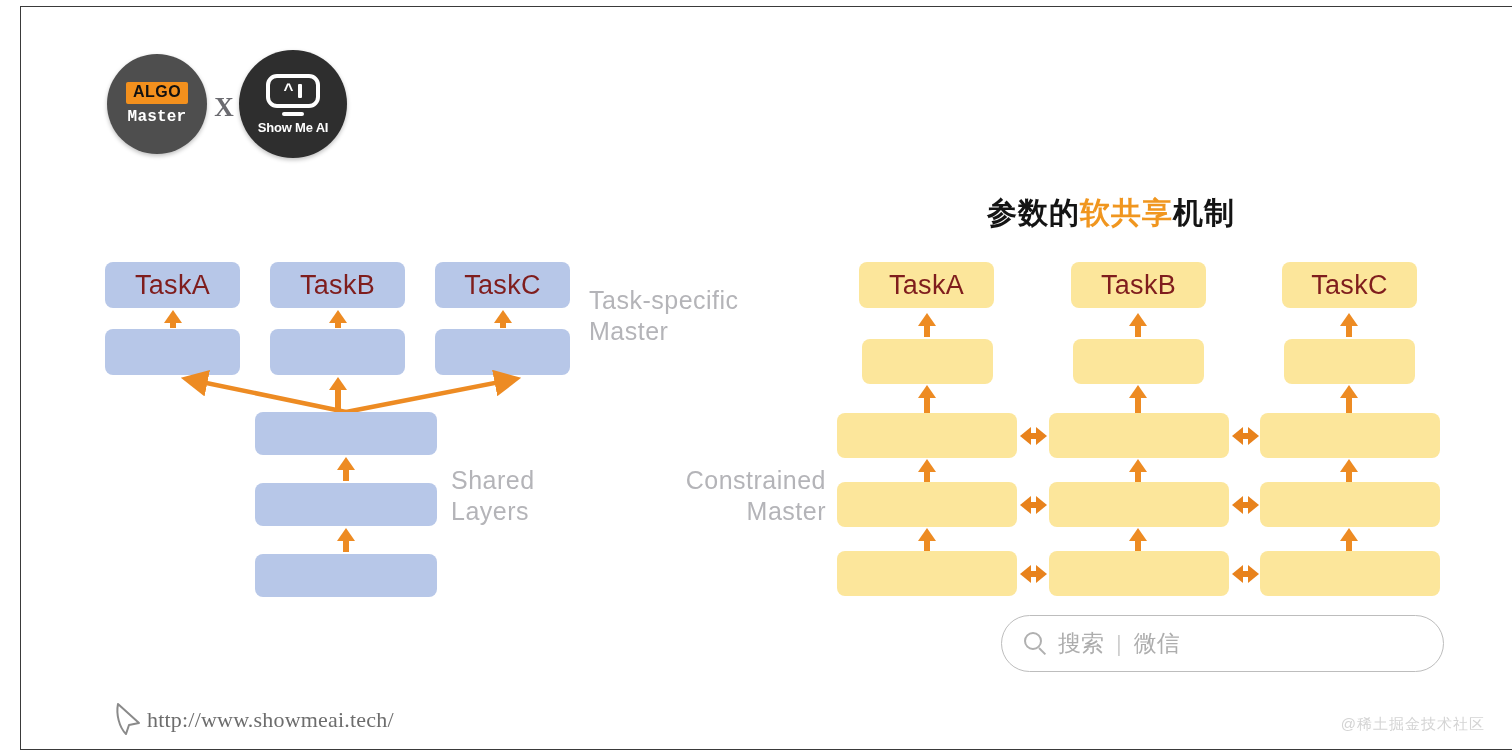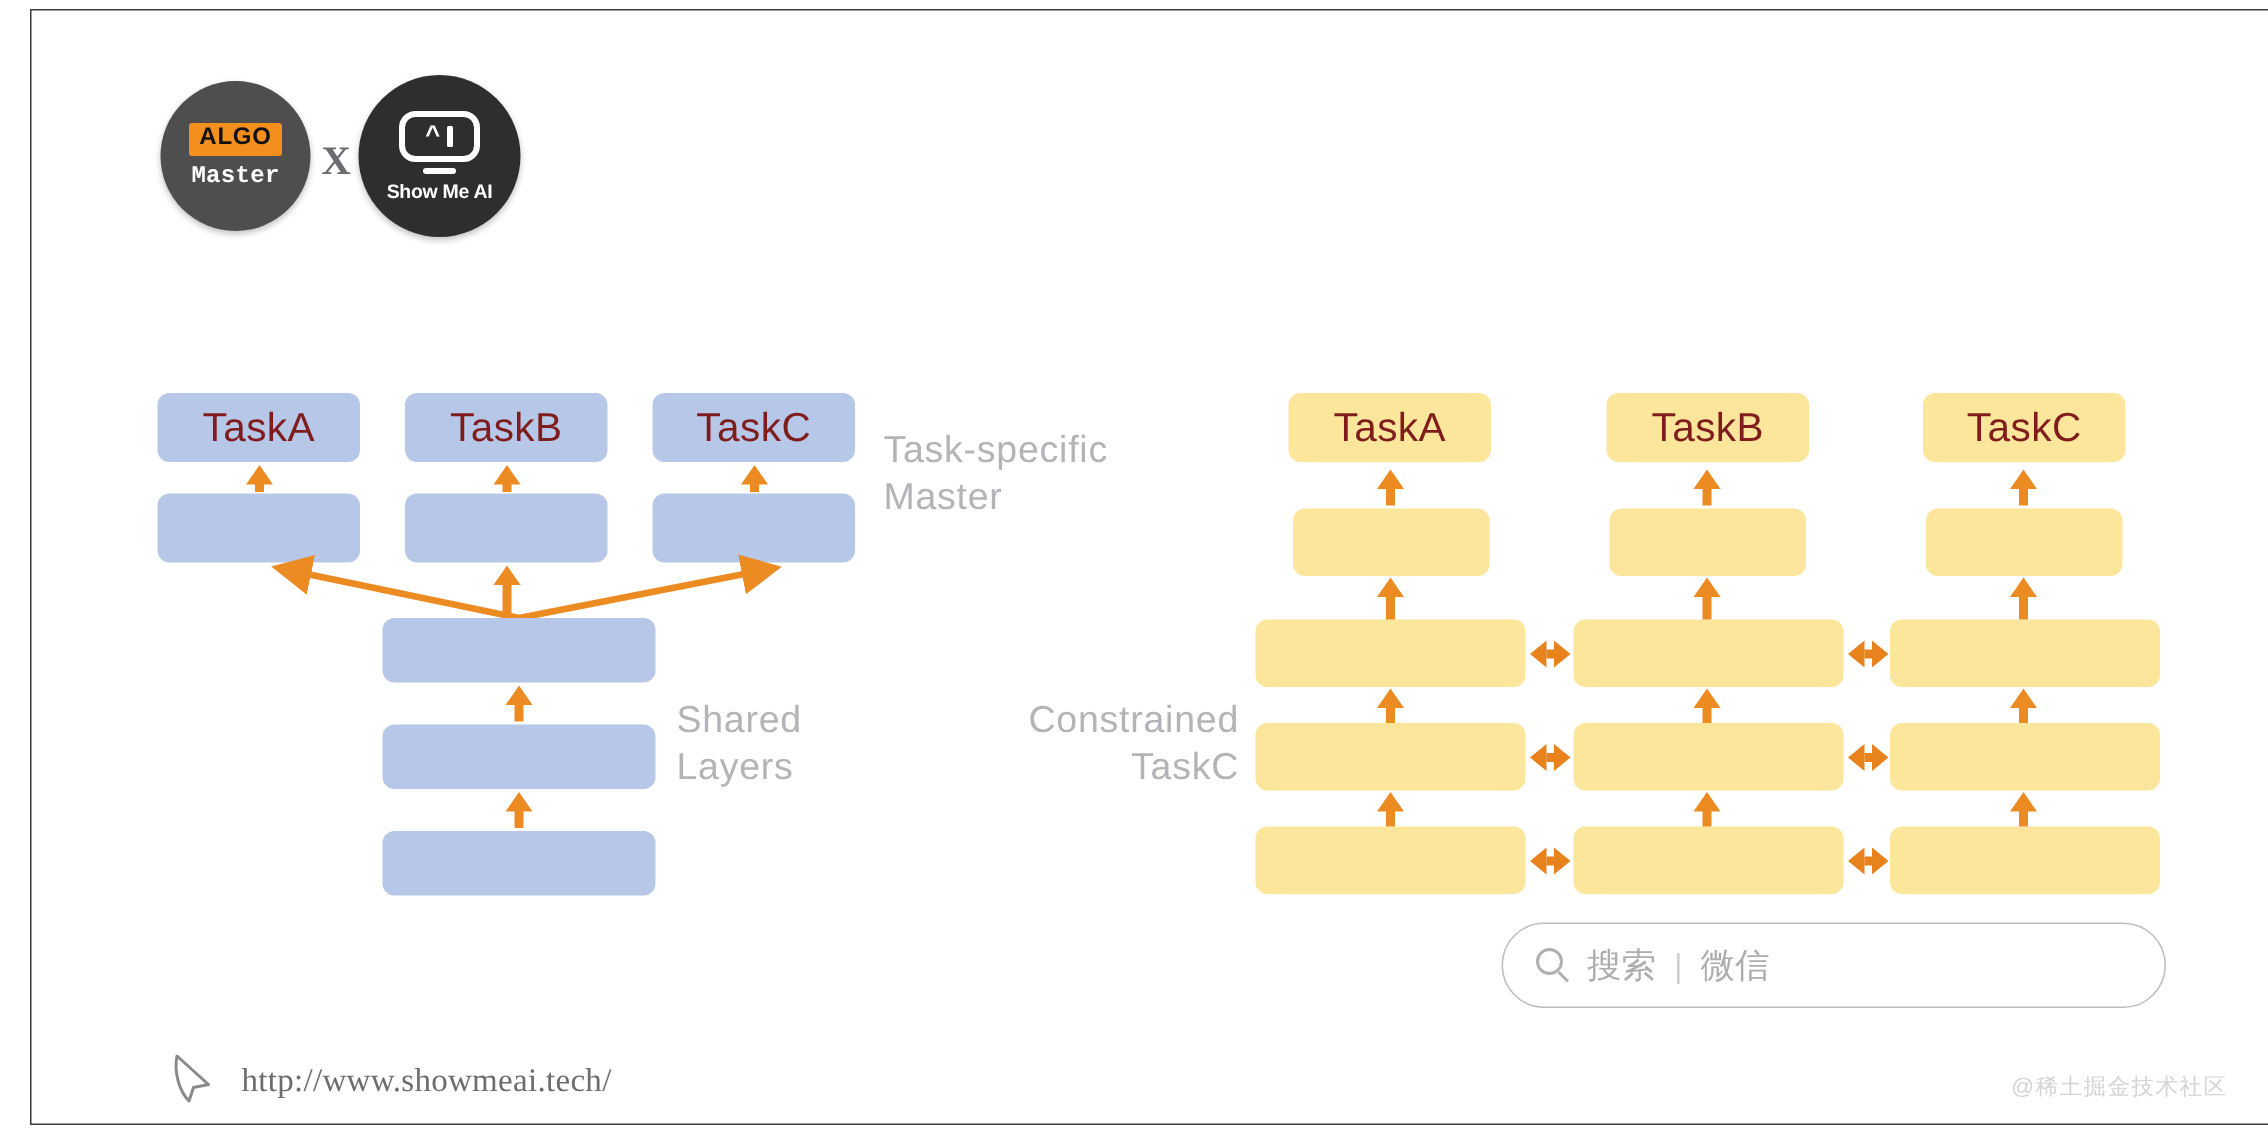--- a/index.html
+++ b/index.html
@@ -105,21 +105,21 @@
   }
   .mag .handle {
     position:absolute; left:15px; top:15px; width:9px; height:2px;
     background:#b0b0b0; transform:rotate(45deg); transform-origin:left center;
   }
   .sb-gray { font-size:23px; color:#adadad; }
   .sb-sep  { font-size:22px; color:#cfcfcf; margin:0 1px; }
   .sb-bold { font-size:24px; color:#1b1b1b; font-weight:bold; letter-spacing:.3px; }
 
   
-  .footer { position:absolute; left:92px; top:694px; display:flex; align-items:center; gap:14px; }
+  .footer { position:absolute; left:92px; top:694px; display:flex; align-items:center; }
   .cursor-icon { width:34px; height:38px; }
   .footer-url { font-size:22px; color:#6d6d6d; font-family:"Liberation Serif", serif; letter-spacing:.2px; }
   .corner-mark {
     position:absolute; right:30px; top:708px; font-size:15px; color:#d4d4d4; letter-spacing:1px;
   }
 </style>
 </head>
 <body>
 
 <div class="slide">
@@ -134,20 +134,23 @@
       <div class="sma-screen">
         <span class="sma-caret">^</span>
         <span class="sma-bar"></span>
       </div>
       <div class="sma-stand"></div>
       <div class="sma-text">Show Me AI</div>
     </div>
   </div>
 
 
+  <div class="sub-title sub-right">
+    <span>参数的</span><span class="hl">软共享</span><span>机制</span>
+  </div>
 
   <div class="box blue" style="left:84px;  top:255px; width:135px; height:46px;">
     <div class="box-label">TaskA</div>
   </div>
   <div class="box blue" style="left:249px; top:255px; width:135px; height:46px;">
     <div class="box-label">TaskB</div>
   </div>
   <div class="box blue" style="left:414px; top:255px; width:135px; height:46px;">
     <div class="box-label">TaskC</div>
   </div>
@@ -303,21 +306,21 @@
   <div class="arrow-up" style="left:1108px; top:521px; width:18px; height:23px;">
     <div class="head"></div>
       <div class="shaft" style="height:16px;"></div>
   </div>
   <div class="arrow-up" style="left:1319px; top:521px; width:18px; height:23px;">
     <div class="head"></div>
       <div class="shaft" style="height:16px;"></div>
   </div>
 
   <div class="annot right-align" style="left:600px; top:458px; width:205px; white-space:pre-line;">Constrained
-TaskC</div>
+Master</div>
 
   <div class="search-box">
     <span class="mag">
       <span class="ring"></span>
         <span class="handle"></span>
     </span>
     <span class="sb-gray">搜索</span>
     <span class="sb-sep">|</span>
     <span class="sb-gray">微信</span>
   </div>

